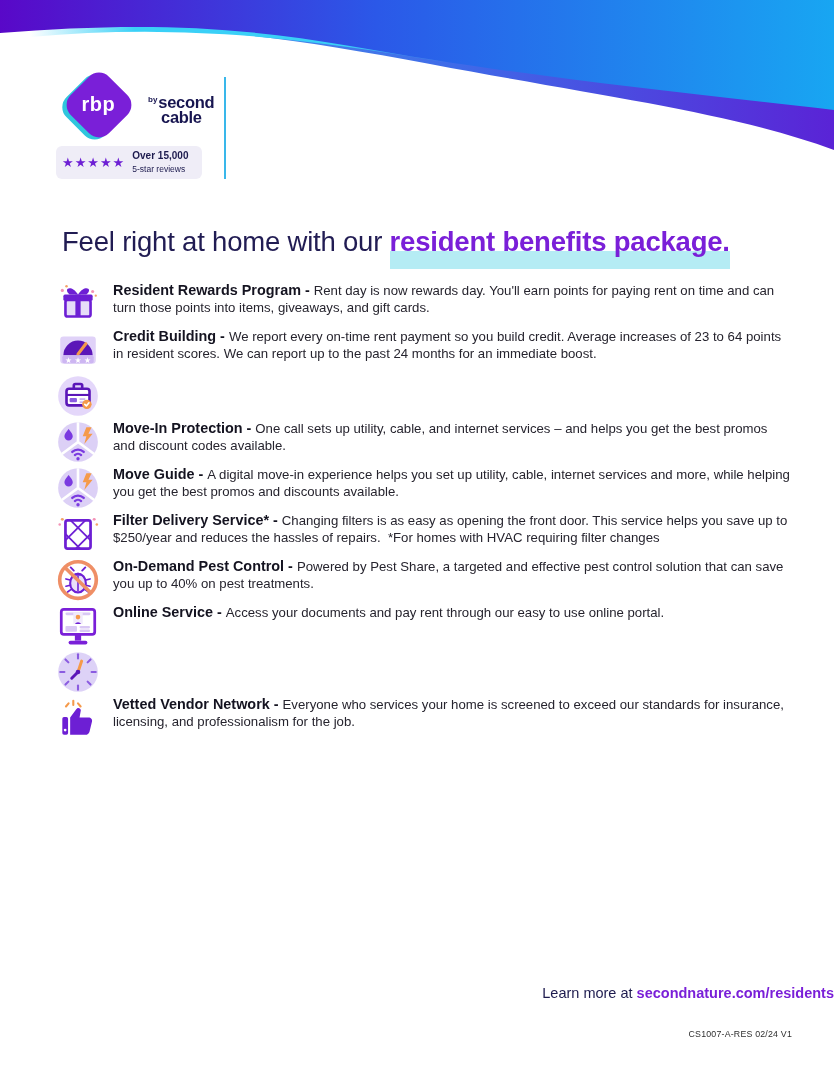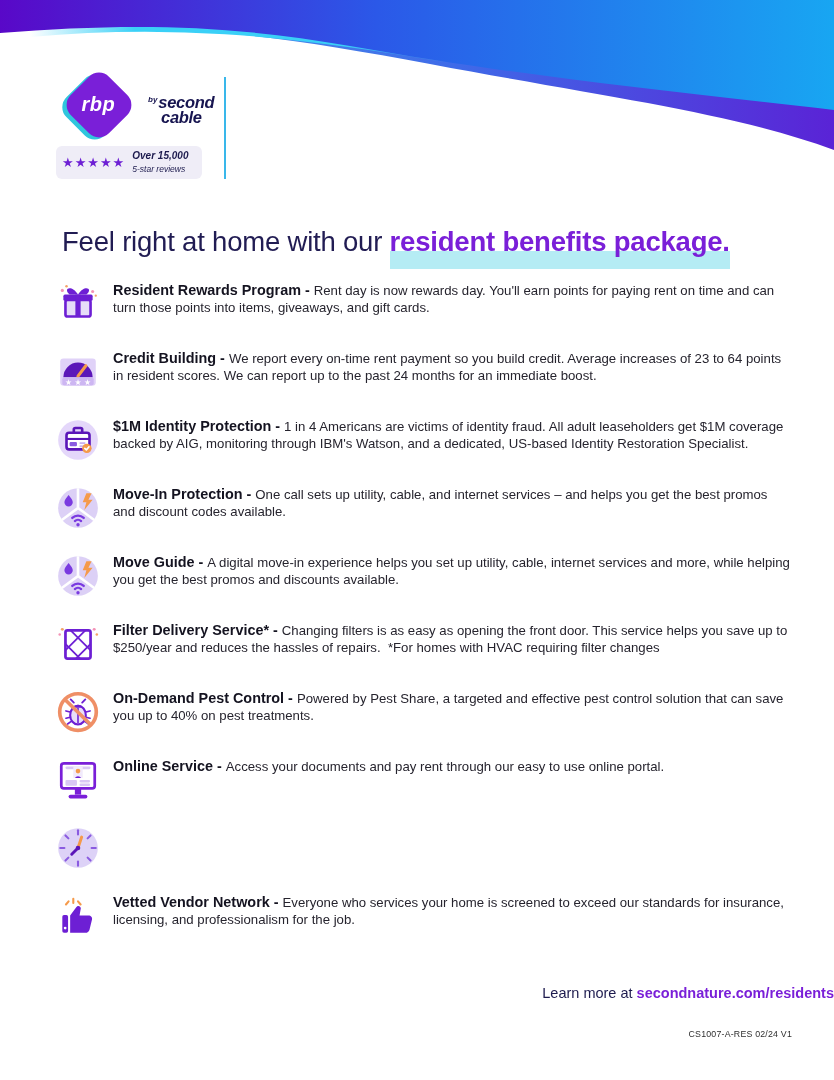--- a/index.html
+++ b/index.html
@@ -3,21 +3,21 @@
 <meta charset="utf-8">
 <style>
   html,body{margin:0;padding:0;background:#fff;}
   .page{position:relative;width:834px;height:1080px;background:#ffffff;overflow:hidden;
         font-family:"Liberation Sans",sans-serif;}
 
   
   .wave{position:absolute;top:0;left:0;width:834px;height:170px;display:block;}
 
   
-  .logos{position:absolute;top:66px;left:56px;display:flex;align-items:flex-end;font-style:italic;}
+  .logos{position:absolute;top:66px;left:56px;display:flex;align-items:flex-end;}
   .rbp-col{width:150px;display:flex;flex-direction:column;align-items:flex-start;}
   .rbp-row{display:flex;align-items:center;gap:10px;margin-left:4px;}
   .rbp-mark{position:relative;width:78px;height:78px;flex-shrink:0;}
   .rbp-teal,.rbp-purple{position:absolute;left:50%;top:50%;width:54px;height:54px;border-radius:14px;}
   .rbp-teal{background:#2fc6dd;transform:translate(-58%,-46%) rotate(45deg);}
   .rbp-purple{background:#7a1fd8;transform:translate(-50%,-50%) rotate(45deg);}
   .rbp-label{position:absolute;left:50%;top:50%;transform:translate(-52%,-52%);
              color:#fff;font-weight:bold;font-size:20px;letter-spacing:.5px;}
   .sn-block{color:#171550;line-height:15px;padding-top:6px;}
   .sn-by{font-size:8px;font-weight:bold;vertical-align:6px;margin-right:1px;}
@@ -41,21 +41,21 @@
 
   
   .headline{position:absolute;top:226px;left:62px;right:36px;margin:0;
             font-size:27.5px;font-weight:normal;color:#211c53;white-space:pre-wrap;letter-spacing:-.2px;}
   .hl{font-weight:bold;color:#7a1fd8;
       background:linear-gradient(to bottom, transparent 58%, #b5ecf4 58%);
       padding-bottom:12px;}
 
   
   .benefits{position:absolute;top:281px;left:55px;width:737px;display:flex;
-            flex-direction:column;gap:22px;}
+            flex-direction:column;}
   .benefit{display:flex;gap:12px;align-items:flex-start;min-height:43px;}
   .icon-box{width:46px;height:46px;flex-shrink:0;display:flex;align-items:center;justify-content:center;}
   .icon-box svg{width:46px;height:46px;display:block;}
   .benefit p{margin:1px 0 0 0;font-size:13.2px;line-height:16.5px;color:#26242e;white-space:pre-wrap;}
   .b-title{font-weight:bold;font-size:14.4px;color:#141320;}
   .b-note{}
 
   
   .footer{position:absolute;top:985px;left:0;width:100%;text-align:right;
           font-size:14.5px;color:#1d1b4e;white-space:pre-wrap;}
@@ -158,21 +158,20 @@
           <path d="M18 15 v-3 a1.5 1.5 0 0 1 1.5 -1.5 h5 a1.5 1.5 0 0 1 1.5 1.5 v3" fill="none" stroke="#5b16b8" stroke-width="2.5"></path>
           <rect x="11" y="15" width="22" height="16" rx="2.5" fill="#ffffff" stroke="#5b16b8" stroke-width="2.5"></rect>
           <line x1="11" y1="21" x2="33" y2="21" stroke="#5b16b8" stroke-width="2"></line>
           <rect x="14" y="24" width="7" height="4" rx="1" fill="#8a5be0"></rect>
           <line x1="23.5" y1="25" x2="29" y2="25" stroke="#c9b2f0" stroke-width="1.8"></line>
           <line x1="23.5" y1="28" x2="29" y2="28" stroke="#c9b2f0" stroke-width="1.8"></line>
           <circle cx="30.5" cy="30" r="4.5" fill="#f59a4a"></circle>
           <path d="M28.5 30 l1.5 1.5 l2.5 -3" fill="none" stroke="#ffffff" stroke-width="1.6" stroke-linecap="round" stroke-linejoin="round"></path>
         </svg>
       </span>
-      <p><span class="b-title">$1M Identity Protection - </span><span>1 in 4 Americans are victims of identity fraud. All adult leaseholders get $1M coverage backed by AIG, monitoring through IBM's Watson, and a dedicated, US-based Identity Restoration Specialist.</span></p>
     </div>
 
     <div class="benefit">
       <span class="icon-box">
         <svg viewBox="0 0 44 44">
           <circle cx="22" cy="22" r="19" fill="#dcd0f6"></circle>
           <path d="M22 3 L22 22 L6.5 33.5 M22 22 L37.5 33.5" stroke="#ffffff" stroke-width="2.5" fill="none"></path>
           <path d="M13 9.5 c-2.4 3.2 -4 4.9 -4 7.1 a4 4 0 0 0 8 0 c0 -2.2 -1.6 -3.9 -4 -7.1 Z" fill="#7a3ae0"></path>
           <path d="M30 8 h5 l-3 6 h4 l-8 10 l2 -7.5 h-3.5 Z" fill="#f59a4a"></path>
           <path d="M16.5 31.5 a8 8 0 0 1 11 0" stroke="#7a3ae0" stroke-width="2.2" fill="none" stroke-linecap="round"></path>

